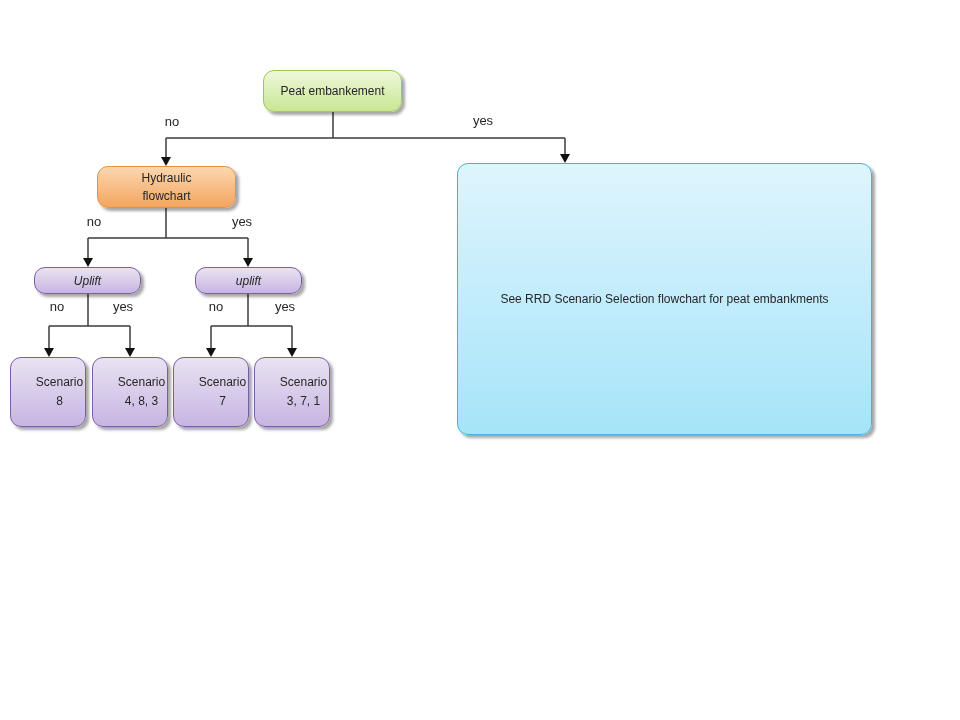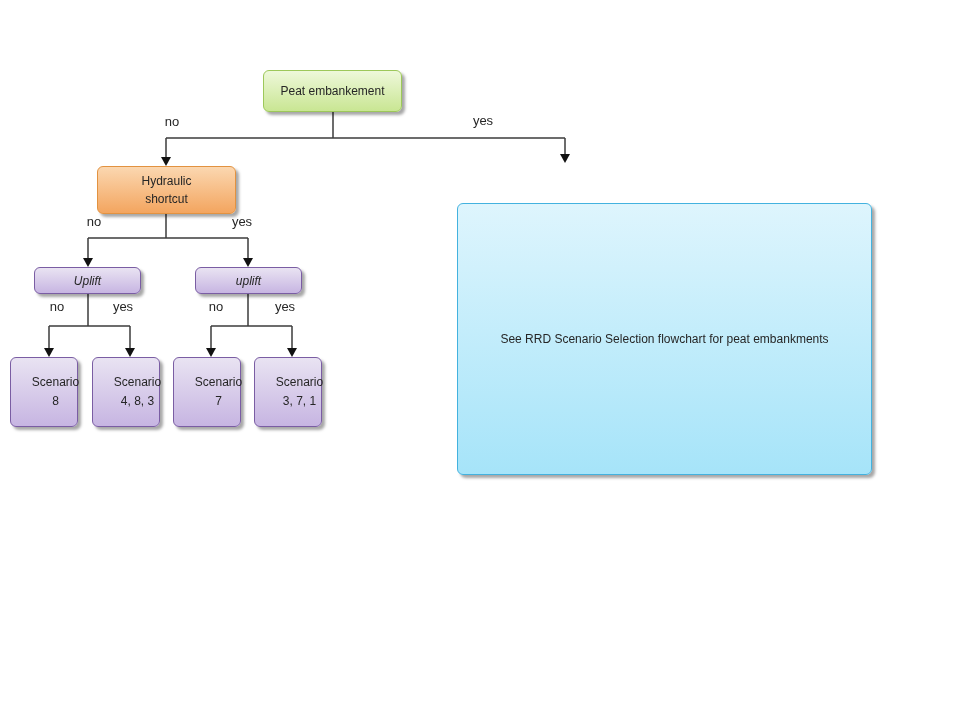--- a/index.html
+++ b/index.html
@@ -26,58 +26,57 @@
     box-sizing: border-box;
     display: flex;
     flex-direction: column;
     align-items: center;
     justify-content: center;
     text-align: left;
     color: var(--text-color, #262626);
     font-size: 12px;
     line-height: 18px;
     border: 1px solid #888;
-    border-radius: 6px;
+    border-radius: 11px;
     box-shadow: 3px 3px 3px rgba(0,0,0,0.35);
   }
   .node-root {
     left: 263px; top: 70px; width: 139px; height: 42px;
     background: linear-gradient(to bottom, var(--green-fill-top), var(--green-fill-bottom));
     border-color: var(--green-border);
   }
   .node-hydraulic {
-    left: 97px; top: 166px; width: 139px; height: 48px;
+    left: 97px; top: 166px; width: 139px; height: 42px;
     background: linear-gradient(to bottom, var(--orange-fill-top), var(--orange-fill-bottom));
     border-color: var(--orange-border);
   }
   .node-uplift {
     width: 107px; height: 27px; top: 267px;
     background: linear-gradient(to bottom, var(--purple-fill-top), var(--purple-fill-bottom));
     border-color: var(--purple-border);
     font-style: italic;
   }
   .node-uplift-left  { left: 34px; }
   .node-uplift-right { left: 195px; }
   .node-scenario {
-    width: 68px; height: 70px; top: 357px;
+    width: 76px; height: 70px; top: 357px;
     background: linear-gradient(to bottom, var(--purple-fill-top), var(--purple-fill-bottom));
     border-color: var(--purple-border);
     line-height: 19px;
     padding-left: 23px;
   }
   .node-scenario-1 { left: 10px; }
   .node-scenario-2 { left: 92px; }
   .node-scenario-3 { left: 173px; }
   .node-scenario-4 { left: 254px; }
   .node-reference {
     left: 457px; top: 163px; width: 415px; height: 272px;
     background: linear-gradient(to bottom, var(--cyan-fill-top), var(--cyan-fill-bottom));
     border-color: var(--cyan-border);
     padding: 0 12px;
-    margin-top: 40px;
   }
   .edge-label {
     position: absolute;
     transform: translateX(-50%);
     font-size: 13px;
     color: var(--text-color, #262626);
     white-space: nowrap;
   }
   .el-root-no         { left: 172px; top: 114px; }
   .el-root-yes        { left: 483px; top: 113px; }
@@ -120,21 +119,21 @@
 
   <div class="node node-root">
     <div>Peat embankement</div>
   </div>
 
   <div class="edge-label el-root-no">no</div>
   <div class="edge-label el-root-yes">yes</div>
 
   <div class="node node-hydraulic">
     <div>Hydraulic</div>
-    <div>shortcut</div>
+    <div>flowchart</div>
   </div>
 
   <div class="edge-label el-hydraulic-no">no</div>
   <div class="edge-label el-hydraulic-yes">yes</div>
 
   <div class="node node-uplift node-uplift-left">
     <div>Uplift</div>
   </div>
 
   <div class="node node-uplift node-uplift-right">

